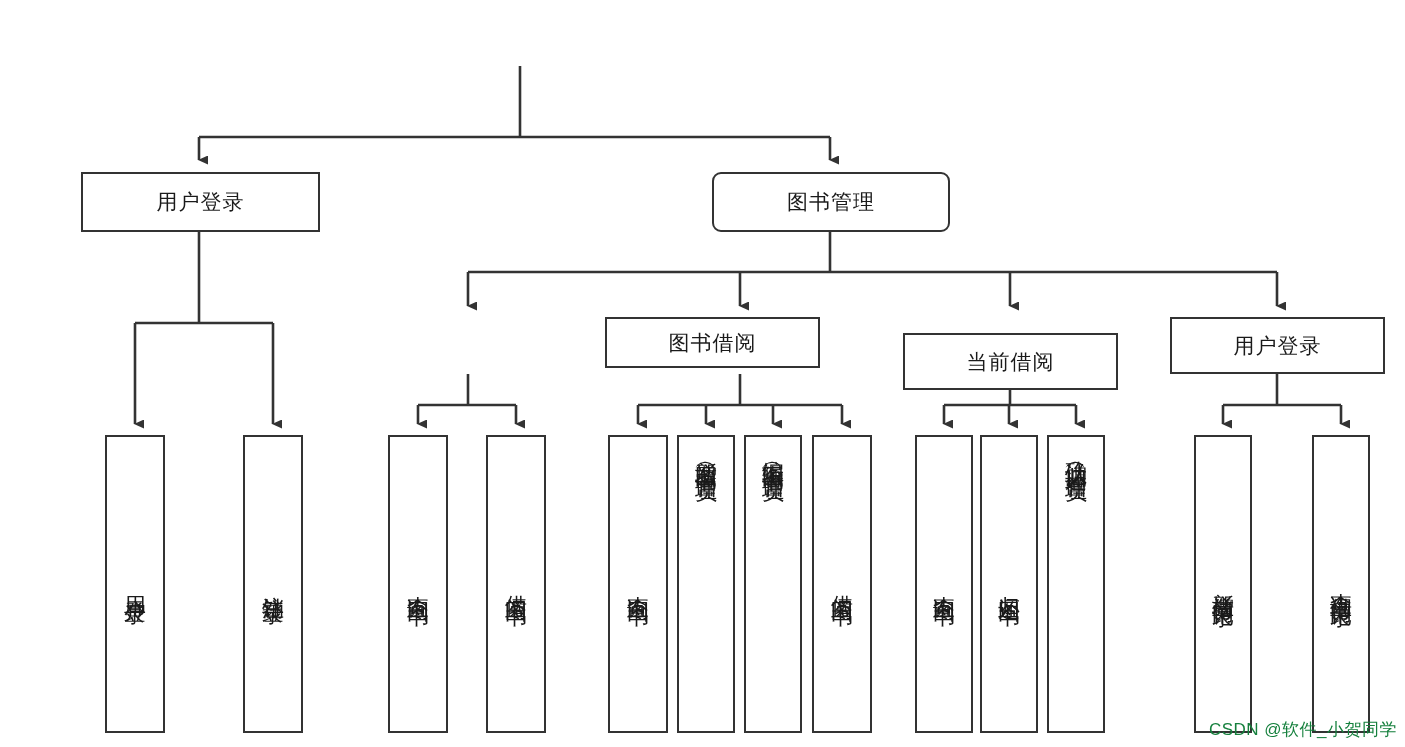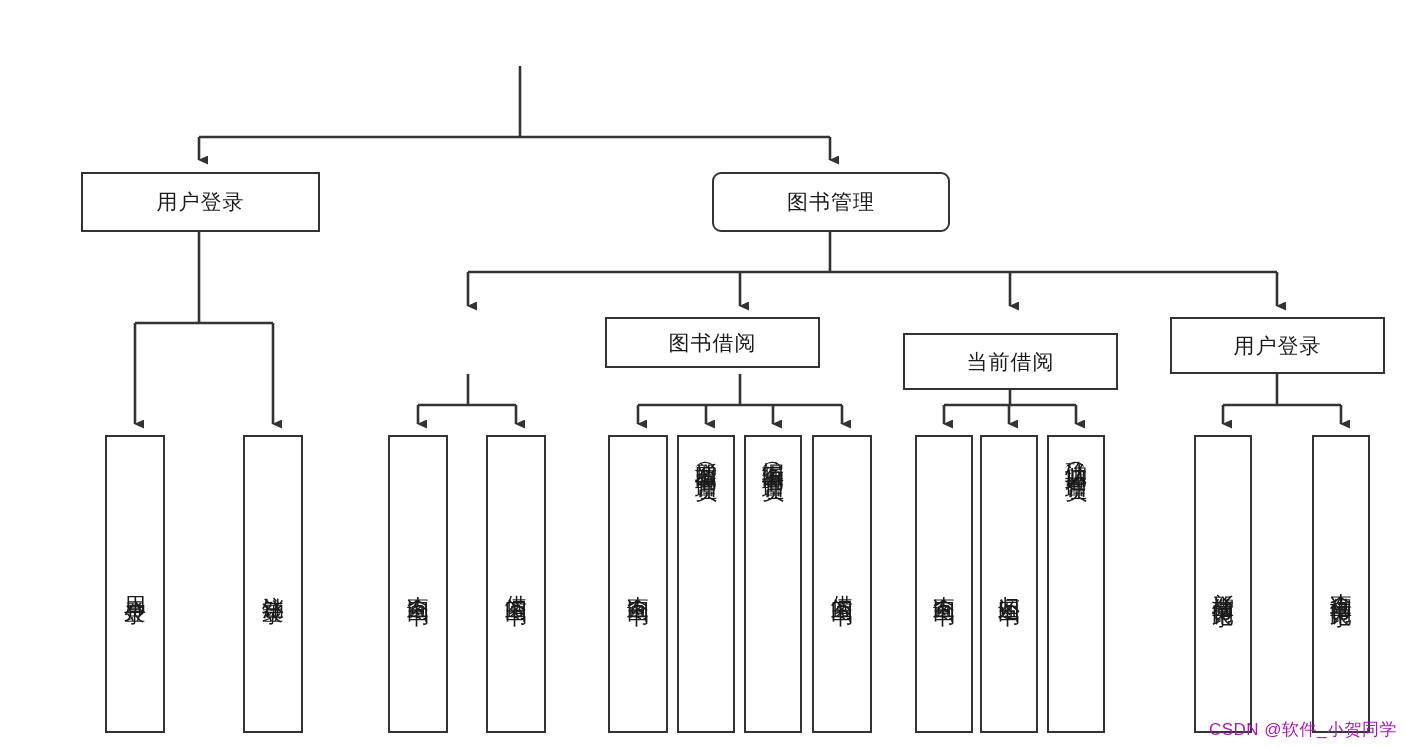--- a/index.html
+++ b/index.html
@@ -55,21 +55,21 @@
   }
   .node-label {
     display: block;
     white-space: nowrap;
   }
   #watermark {
     position: absolute;
     right: 8px;
     bottom: 6px;
     font-size: 17px;
-    color: #a21caf;
+    color: #15803d;
     letter-spacing: 0.5px;
     white-space: nowrap;
   }
 </style>
 </head>
 <body>
 
 <div id="diagram-root">
 
   <svg id="connector-layer" viewBox="0 0 1405 747" width="1405" height="747" xmlns="http://www.w3.org/2000/svg">

